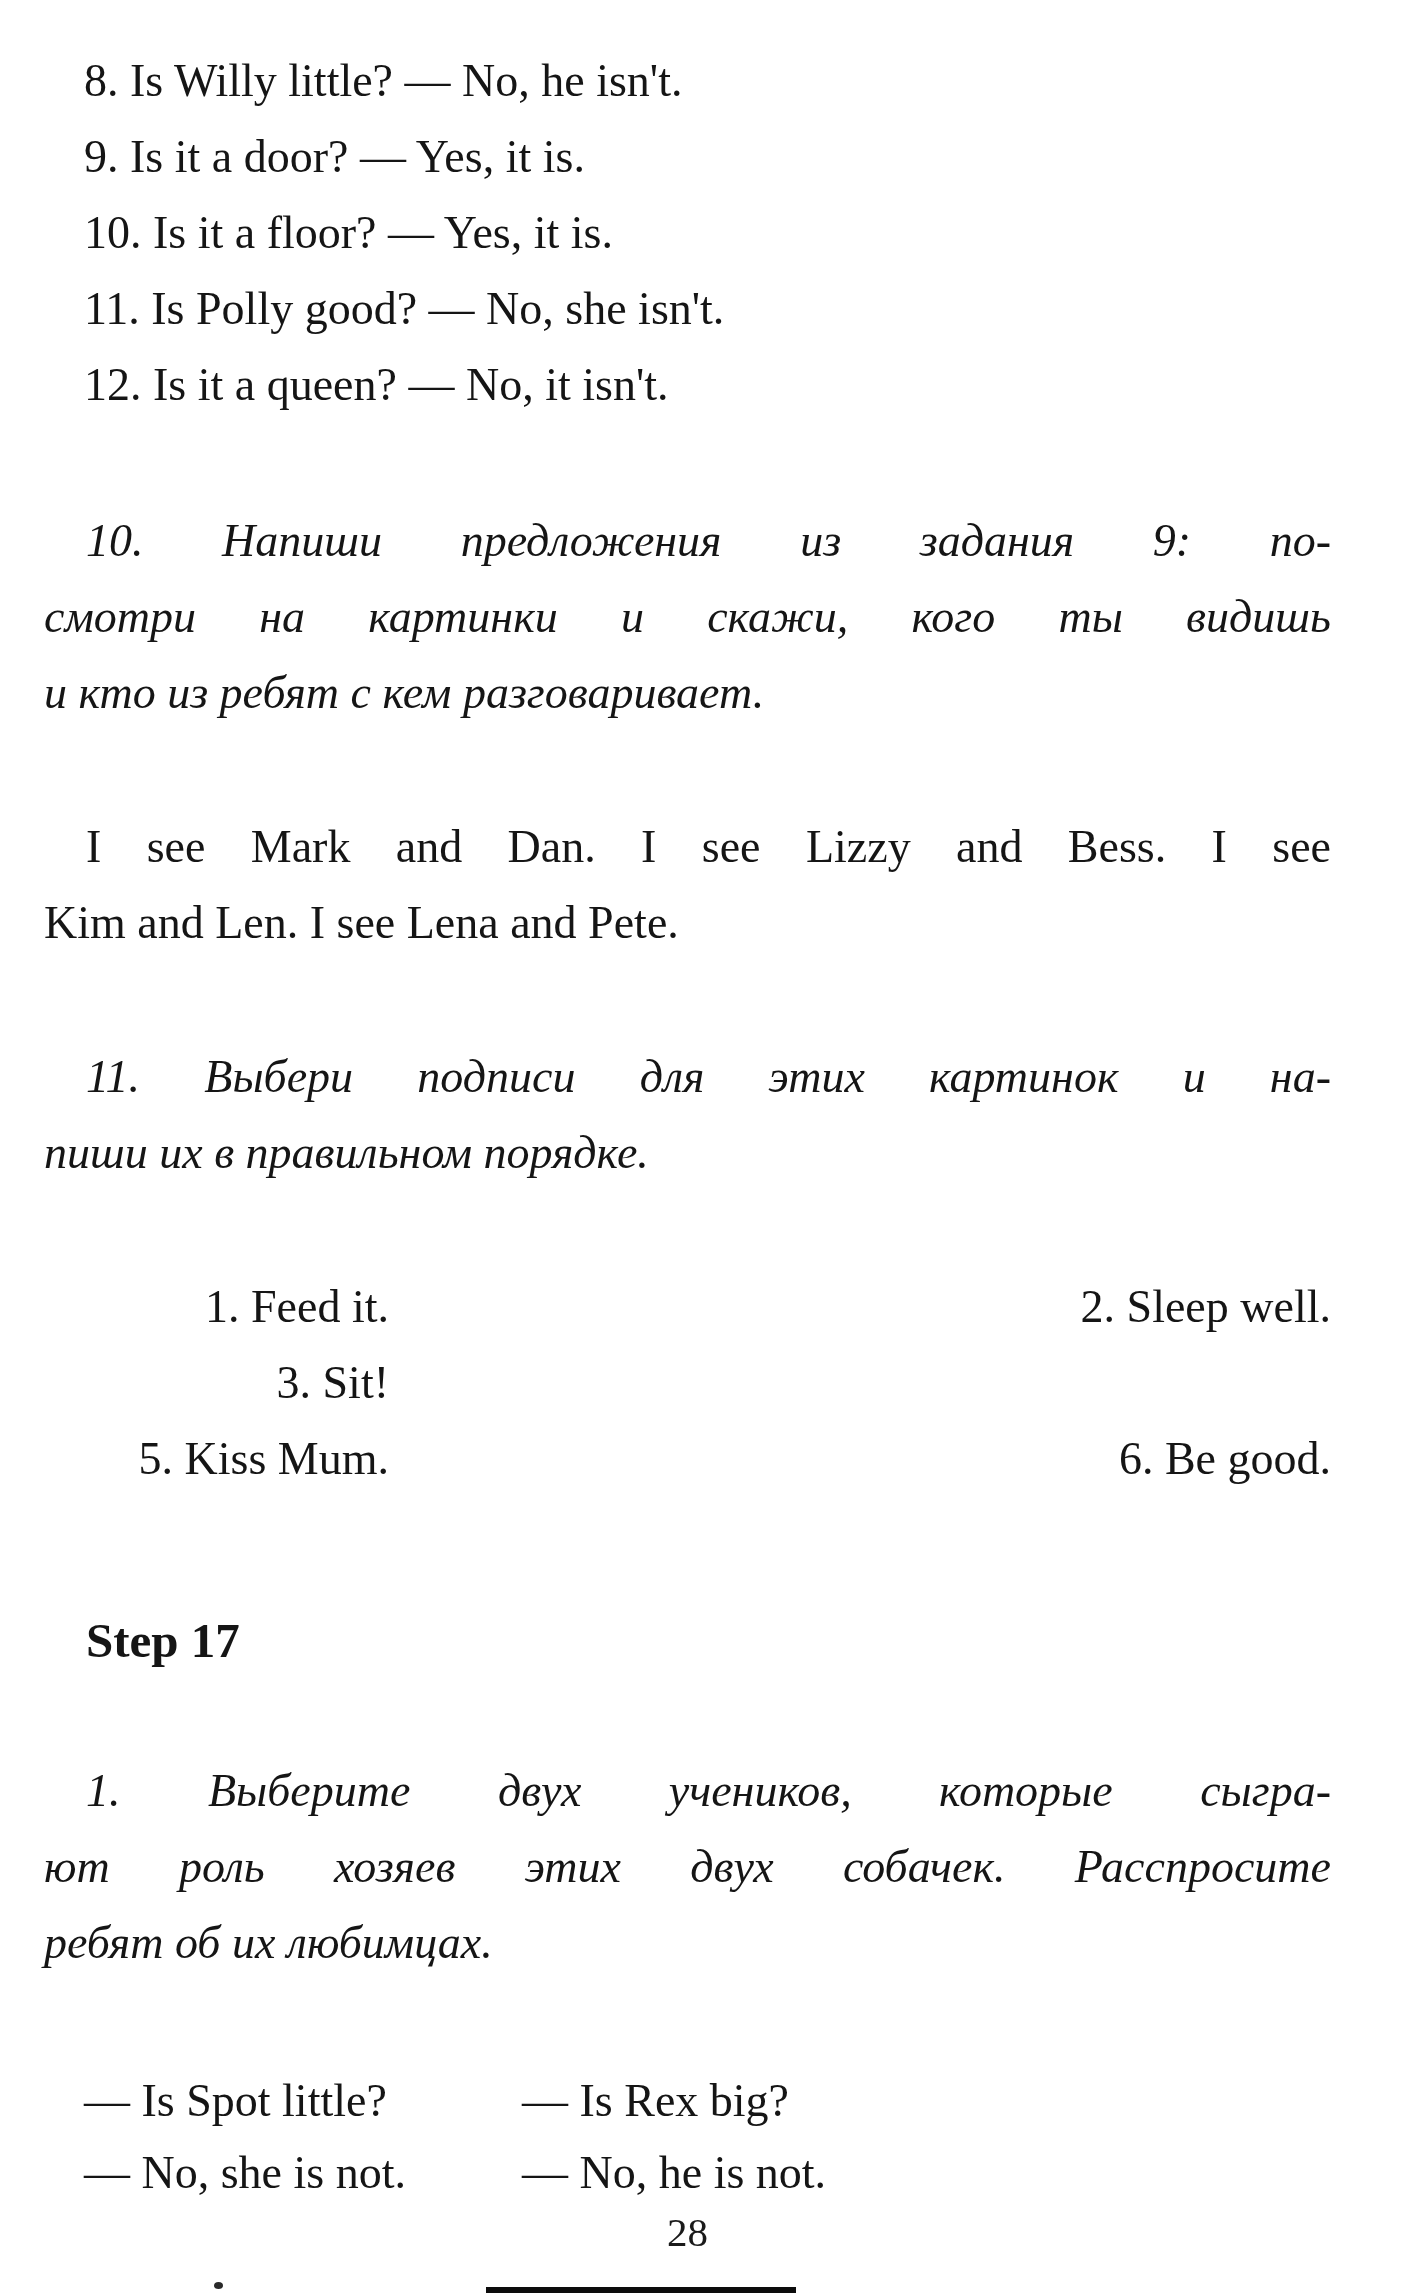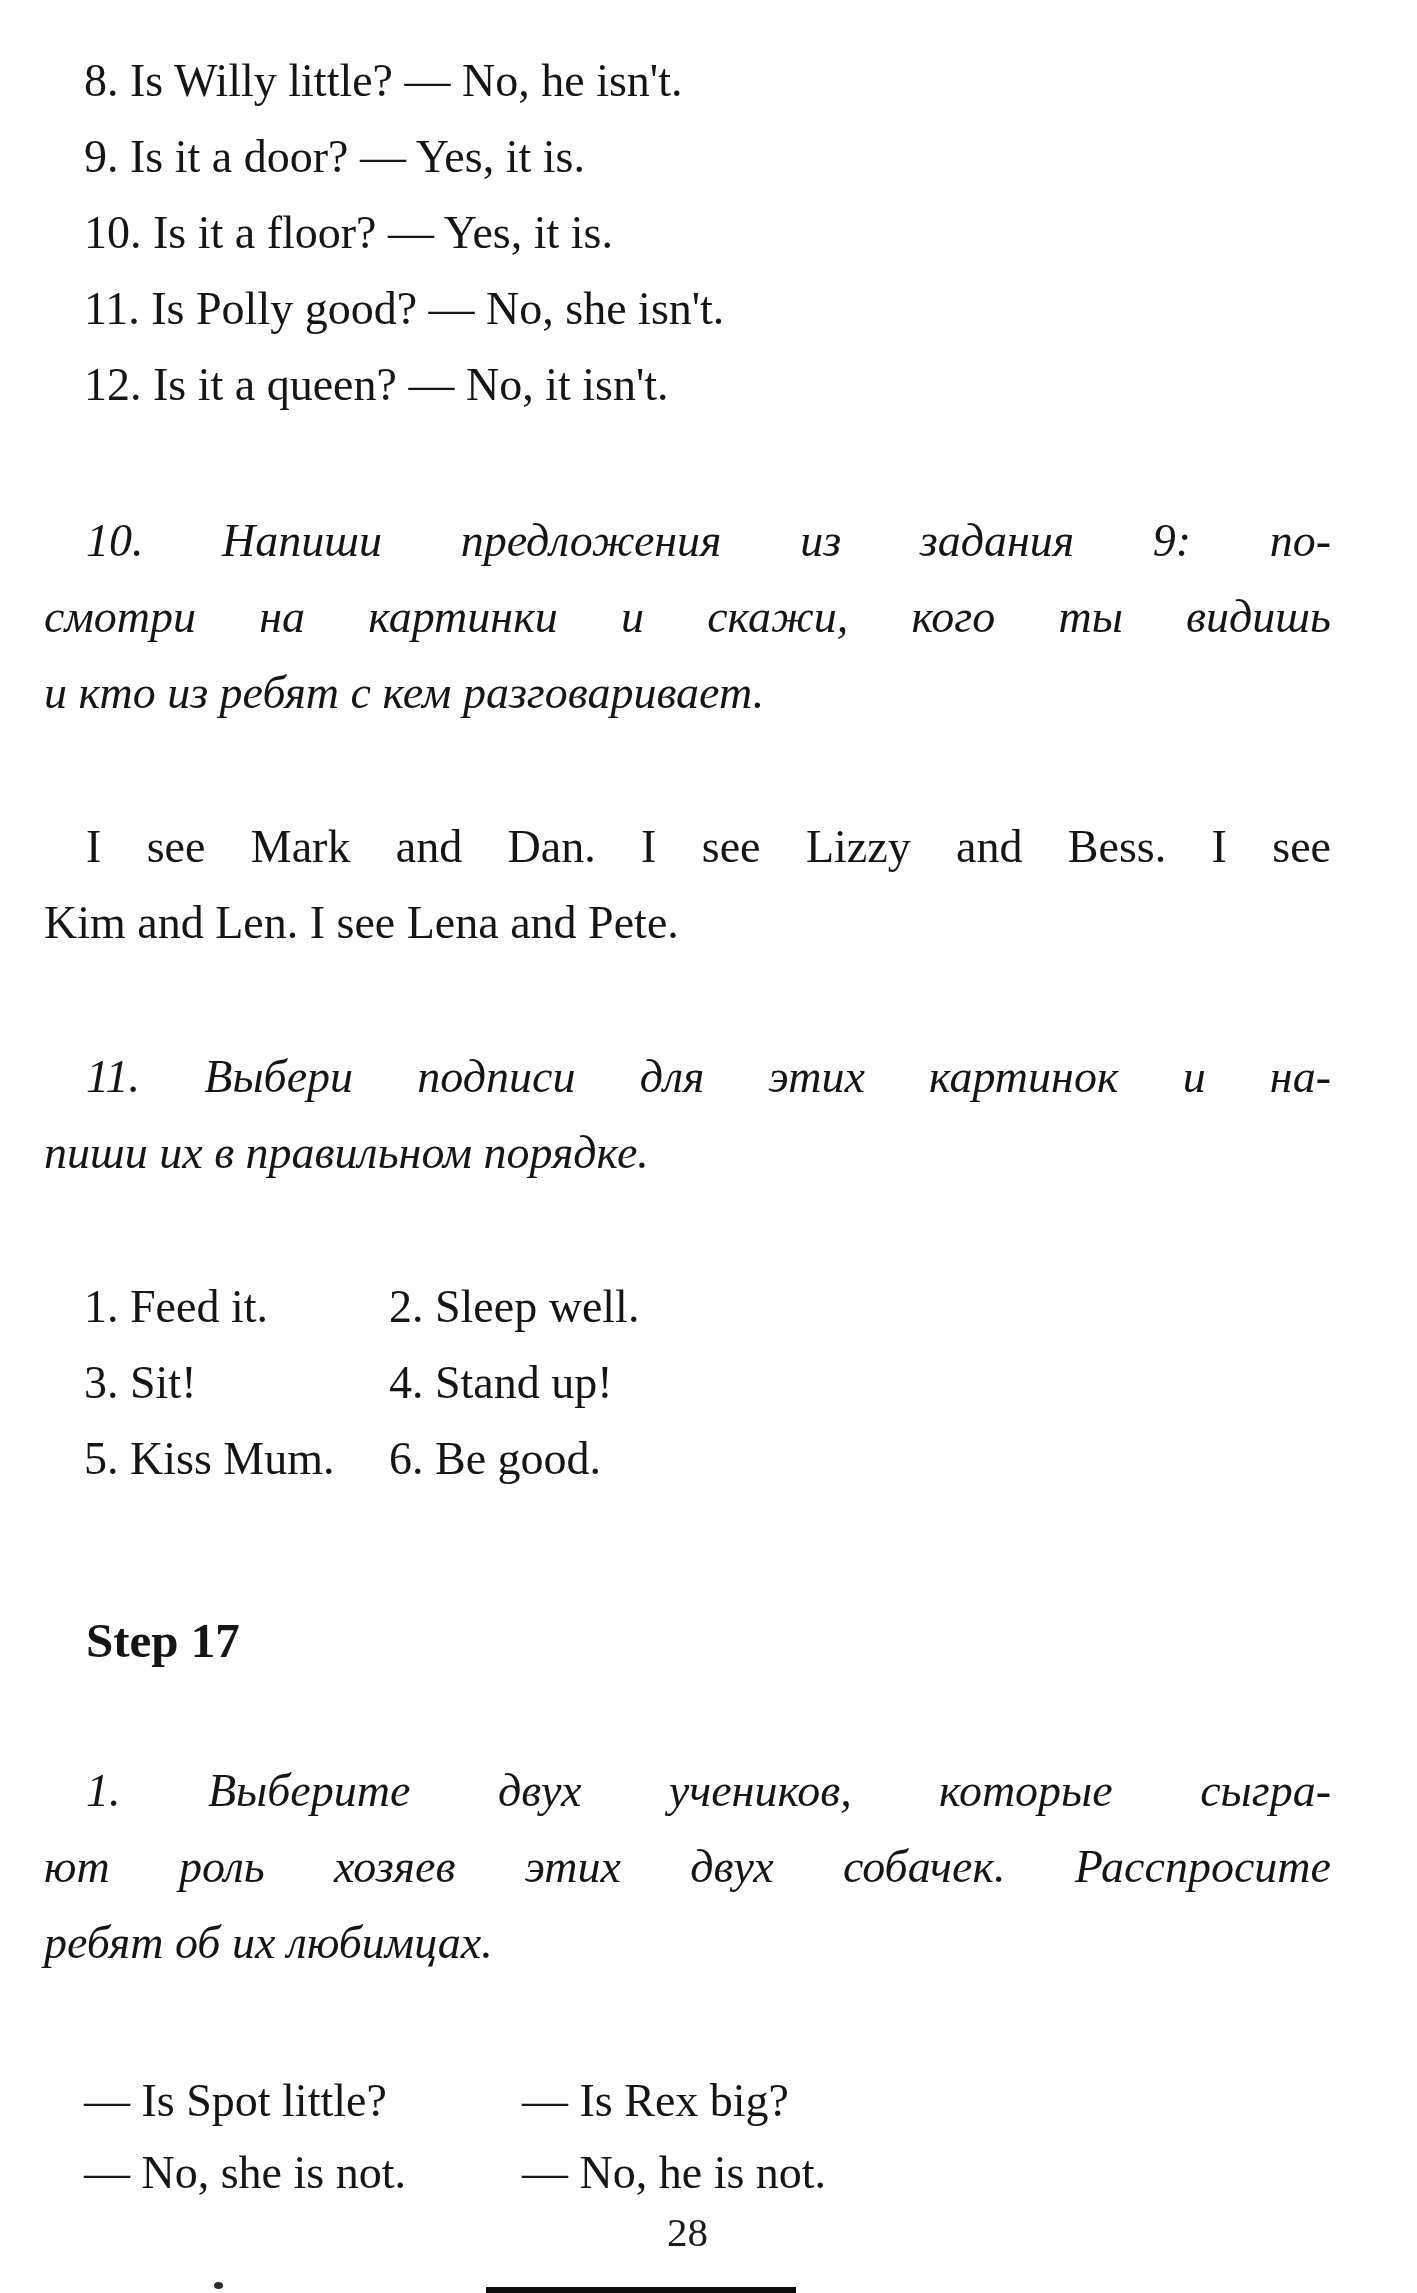--- a/index.html
+++ b/index.html
@@ -38,20 +38,21 @@
     font-style: italic;
   }
   .block {
     margin: 0 0 78px 0;
   }
   .qa-list {
     margin-bottom: 80px;
   }
   .captions {
     margin-bottom: 104px;
+    text-align: right;
   }
   .cap-row, .dlg-row {
     display: flex;
     line-height: 76px;
   }
   .cap-left {
     width: 345px;
     padding-left: 40px;
     box-sizing: border-box;
   }
@@ -131,21 +132,20 @@
     <span class="line">пиши их в правильном порядке.</span>
   </div>
 
   <div class="captions">
     <div class="cap-row">
       <span class="cap-left">1. Feed it.</span>
       <span class="cap-right">2. Sleep well.</span>
     </div>
     <div class="cap-row">
       <span class="cap-left">3. Sit!</span>
-      <span class="cap-right">4. Stand up!</span>
     </div>
     <div class="cap-row">
       <span class="cap-left">5. Kiss Mum.</span>
       <span class="cap-right">6. Be good.</span>
     </div>
   </div>
 
   <div class="step-heading">Step 17</div>
 
   <div class="block ru task1-block">

